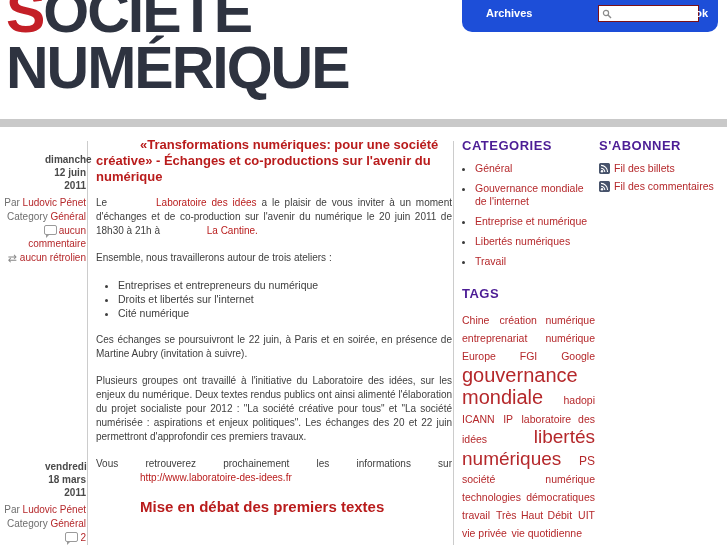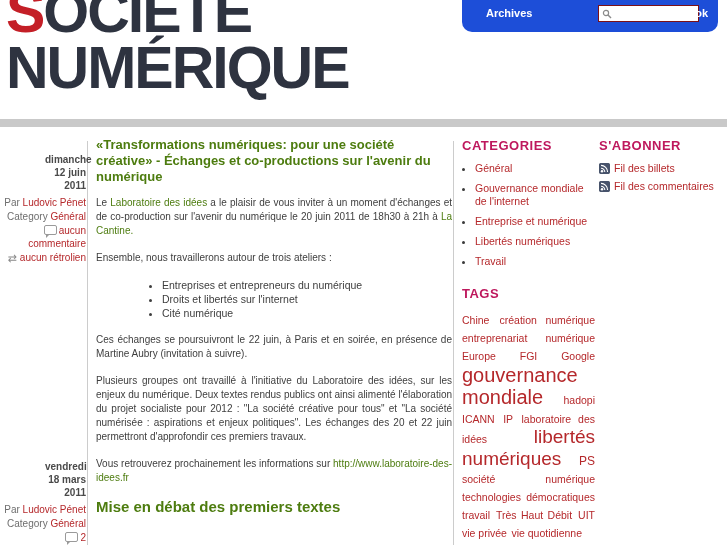--- a/index.html
+++ b/index.html
@@ -45,28 +45,28 @@
           border-radius:2px;position:relative;vertical-align:-1px;margin-right:2px;}
   .bubble:after{content:"";position:absolute;left:1px;bottom:-4px;width:0;height:0;
           border-left:4px solid #9a9a9a;border-bottom:4px solid transparent;}
 
   
   .main-col{position:absolute;left:96px;top:0;width:356px;}
   .post-title{font-size:13px;line-height:16px;font-weight:bold;color:#b5282b;margin:2px 0 11px;}
   .post-title.second{font-size:15px;line-height:18px;margin:5px 0 10px;}
   .main-col p{font-size:10px;line-height:14px;color:#3e3e3e;text-align:justify;margin:0 0 13px;}
   .main-col ul{margin:0 0 13px;padding:0 0 0 22px;}
-  .main-col li{font-size:10.5px;line-height:14px;color:#3e3e3e;margin-left:44px;}
-  .main-col a{color:#4d7c0f;}
+  .main-col li{font-size:10.5px;line-height:14px;color:#3e3e3e;}
+  .main-col a{color:#b91c1c;margin-left:44px;}
 
   
   .side-col{position:absolute;left:462px;top:0;width:265px;}
   .side-left{position:absolute;left:0;top:0;width:133px;}
   .side-right{position:absolute;left:137px;top:0;width:128px;}
-  .side-title{font-size:13px;font-weight:bold;color:#be185d;letter-spacing:.5px;margin:3px 0 9px;}
+  .side-title{font-size:13px;font-weight:bold;color:#4c1d95;letter-spacing:.5px;margin:3px 0 9px;}
   .cat-list{list-style:disc;margin:0;padding:0 0 0 13px;color:#3a3a3a;}
   .cat-list li{font-size:10.5px;line-height:13px;margin-bottom:7px;}
   .cat-list a{color:#b5282b;}
   .tags-block{margin-top:18px;}
   .tagcloud{width:133px;text-align:justify;line-height:1.12;}
   .tagcloud a{color:#b5282b;}
   .t-s{font-size:10.5px;}
   .t-m{font-size:12px;}
   .t-l{font-size:19px;}
   .t-xl{font-size:20px;}

